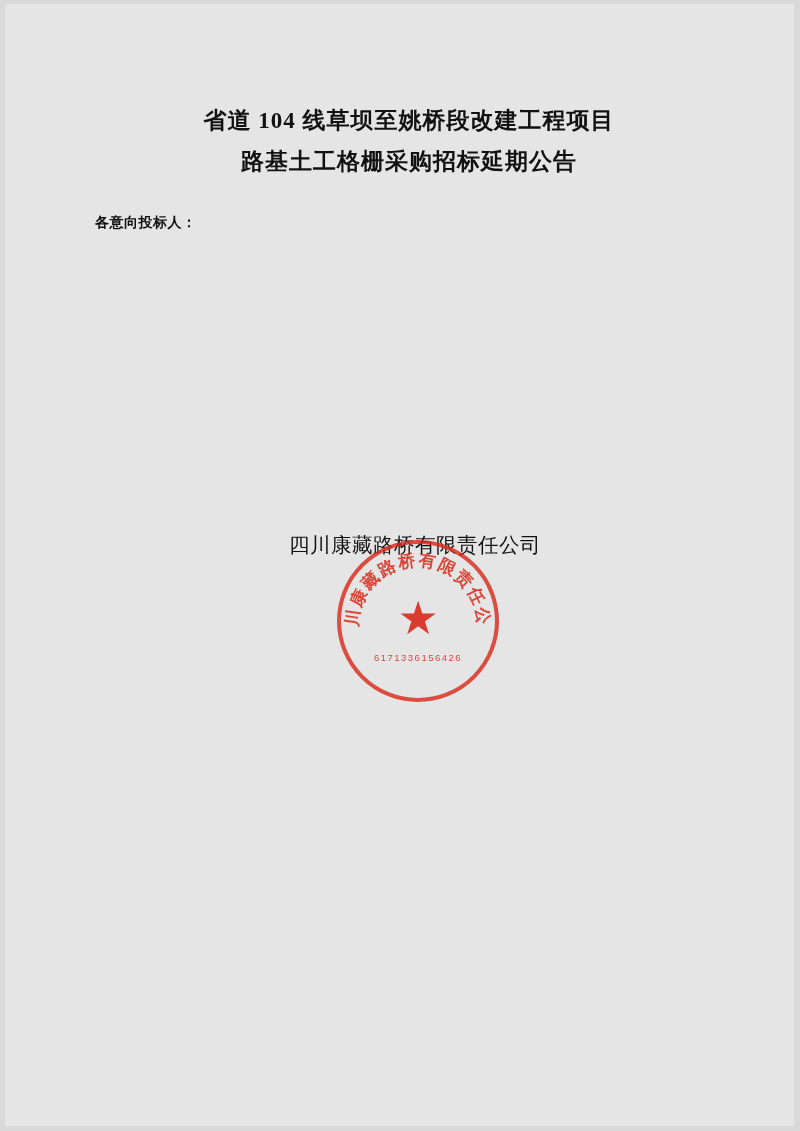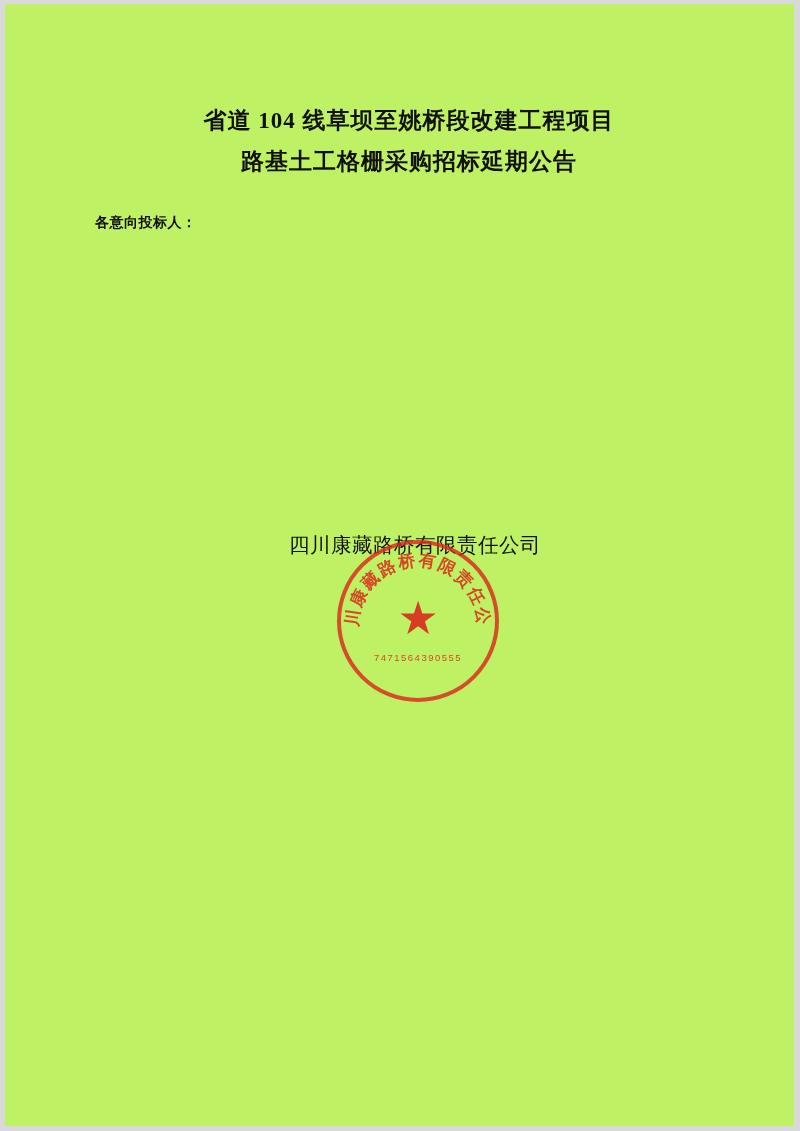--- a/index.html
+++ b/index.html
@@ -4,21 +4,21 @@
 <style>
   html, body {
     margin: 0;
     padding: 0;
     background: #6e6e6e;
   }
   .page {
     position: relative;
     width: 800px;
     height: 1131px;
-    background: #bef264;
+    background: #e5e5e5;
     margin: 0 auto;
     overflow: hidden;
     font-family: "Liberation Serif", "DejaVu Serif", serif;
     color: #111111;
     box-sizing: border-box;
   }
   
   .scan-edge-left,
   .scan-edge-right,
   .scan-edge-top,
@@ -160,16 +160,16 @@
     <div class="seal-ring"></div>
     <svg class="seal-arc-text" viewBox="0 0 162 162">
       <defs>
         <path id="sealArc" d="M 21,86 A 60,60 0 0 1 141,86"></path>
       </defs>
       <text text-anchor="middle">
         <textPath href="#sealArc" startOffset="50%">四川康藏路桥有限责任公司</textPath>
       </text>
     </svg>
     <div class="seal-star">★</div>
-    <div class="seal-code">7471564390555</div>
+    <div class="seal-code">6171336156426</div>
   </div>
 
 </div>
 
 </body></html>

